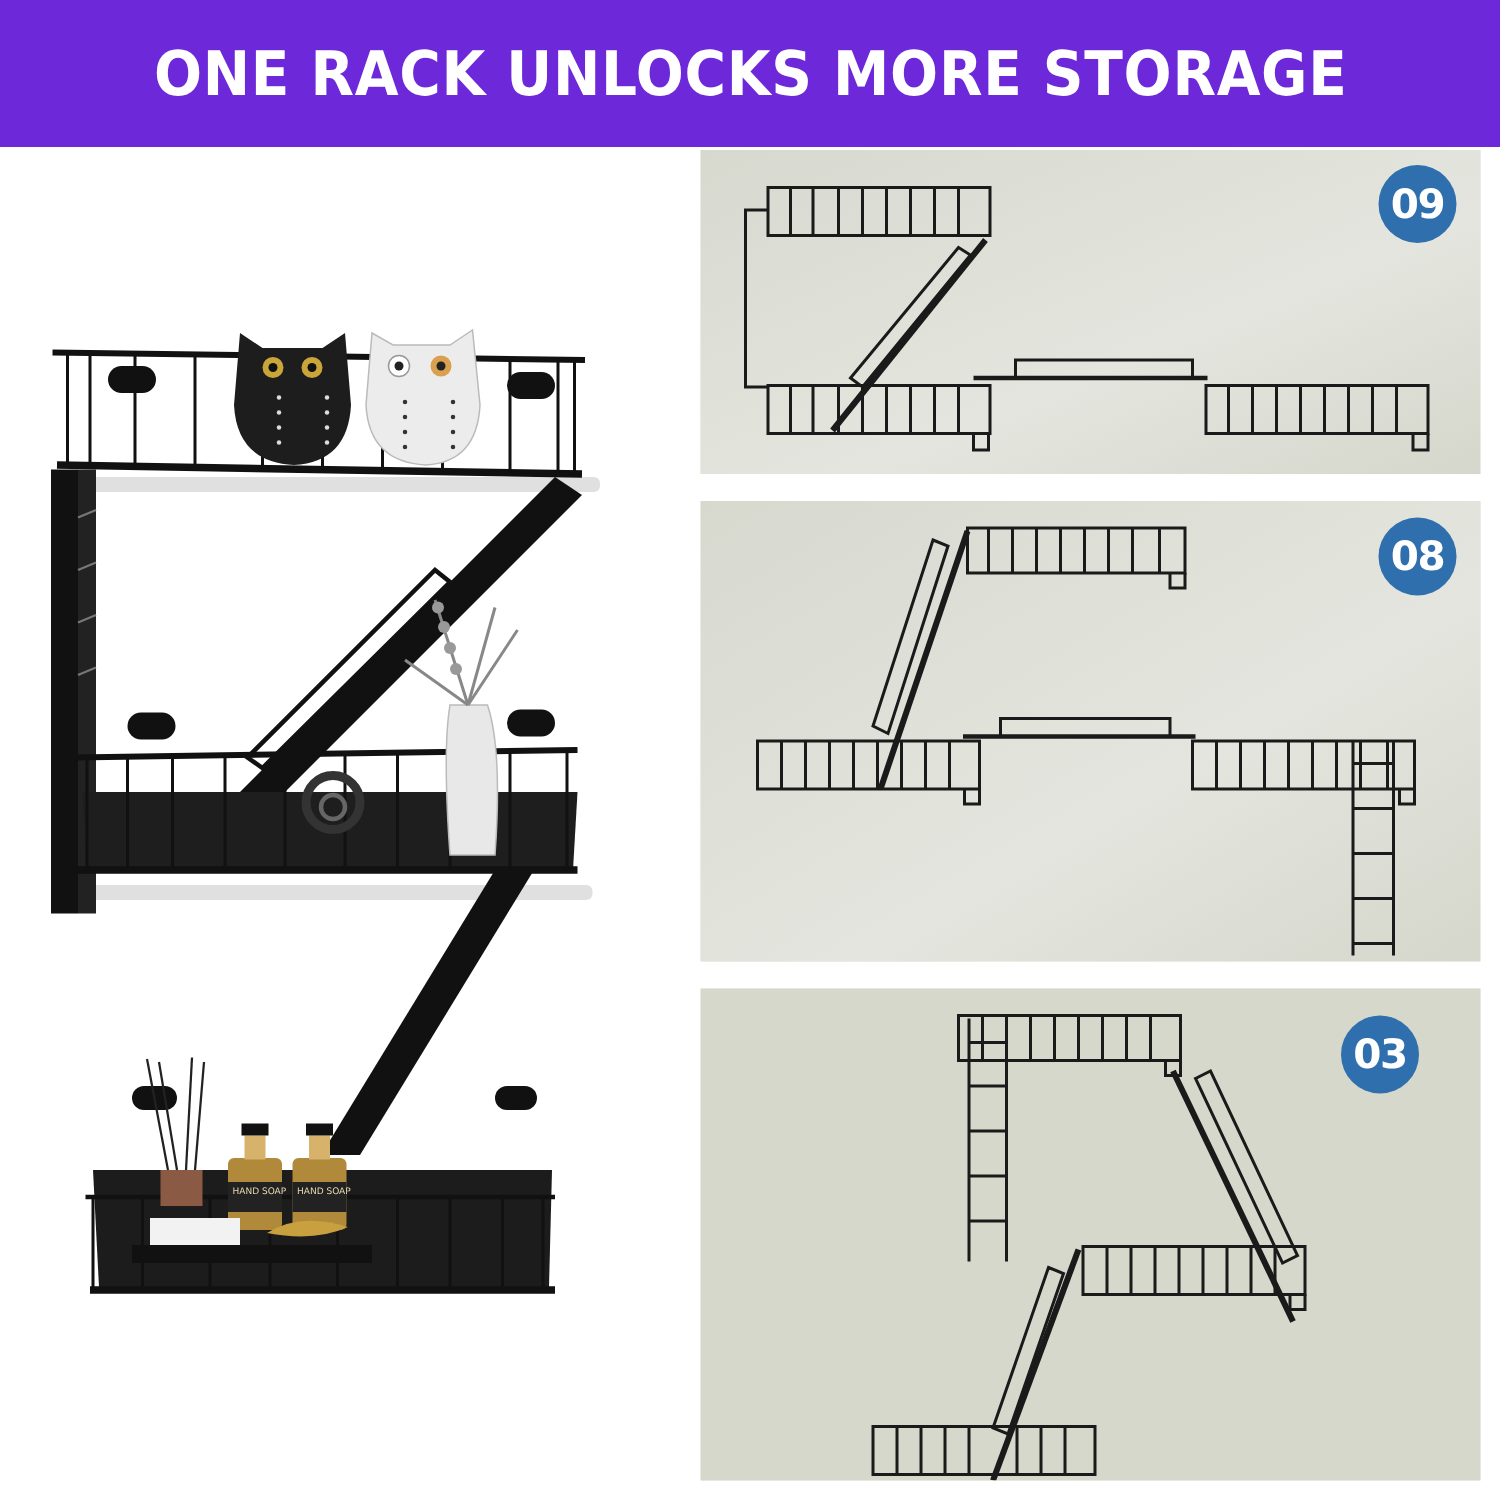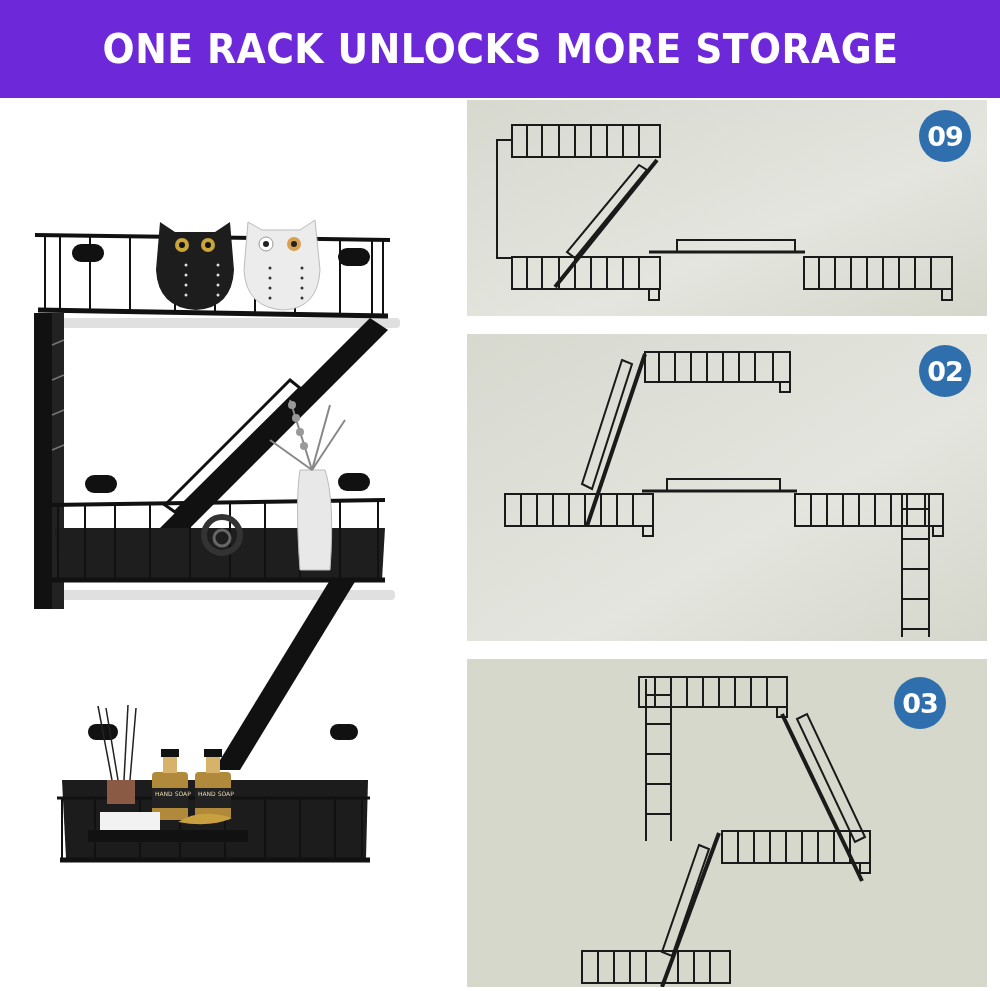--- a/index.html
+++ b/index.html
@@ -307,21 +307,21 @@
         <line x1="462" y1="160" x2="462" y2="303"></line>
       <g>
           <line x1="435" y1="175" x2="462" y2="175"></line>
           <line x1="435" y1="205" x2="462" y2="205"></line>
           <line x1="435" y1="235" x2="462" y2="235"></line>
           <line x1="435" y1="265" x2="462" y2="265"></line>
           <line x1="435" y1="295" x2="462" y2="295"></line>
         </g>
     </g>
   </svg>
-  <div class="badge" style="left:452px;top:11px;">02</div>
+  <div class="badge" style="left:452px;top:11px;">08</div>
 </div>
 
 <div class="panel" style="top:659px;height:328px;background:#d6d8cb;">
   <svg width="520" height="328">
     <rect width="520" height="328" fill="#d6d8cb"></rect>
     <g stroke="#1a1a1a" fill="none" stroke-width="2">
 
       <rect x="172" y="18" width="148" height="30"></rect>
       <g>
           <line x1="188" y1="18" x2="188" y2="48"></line>

